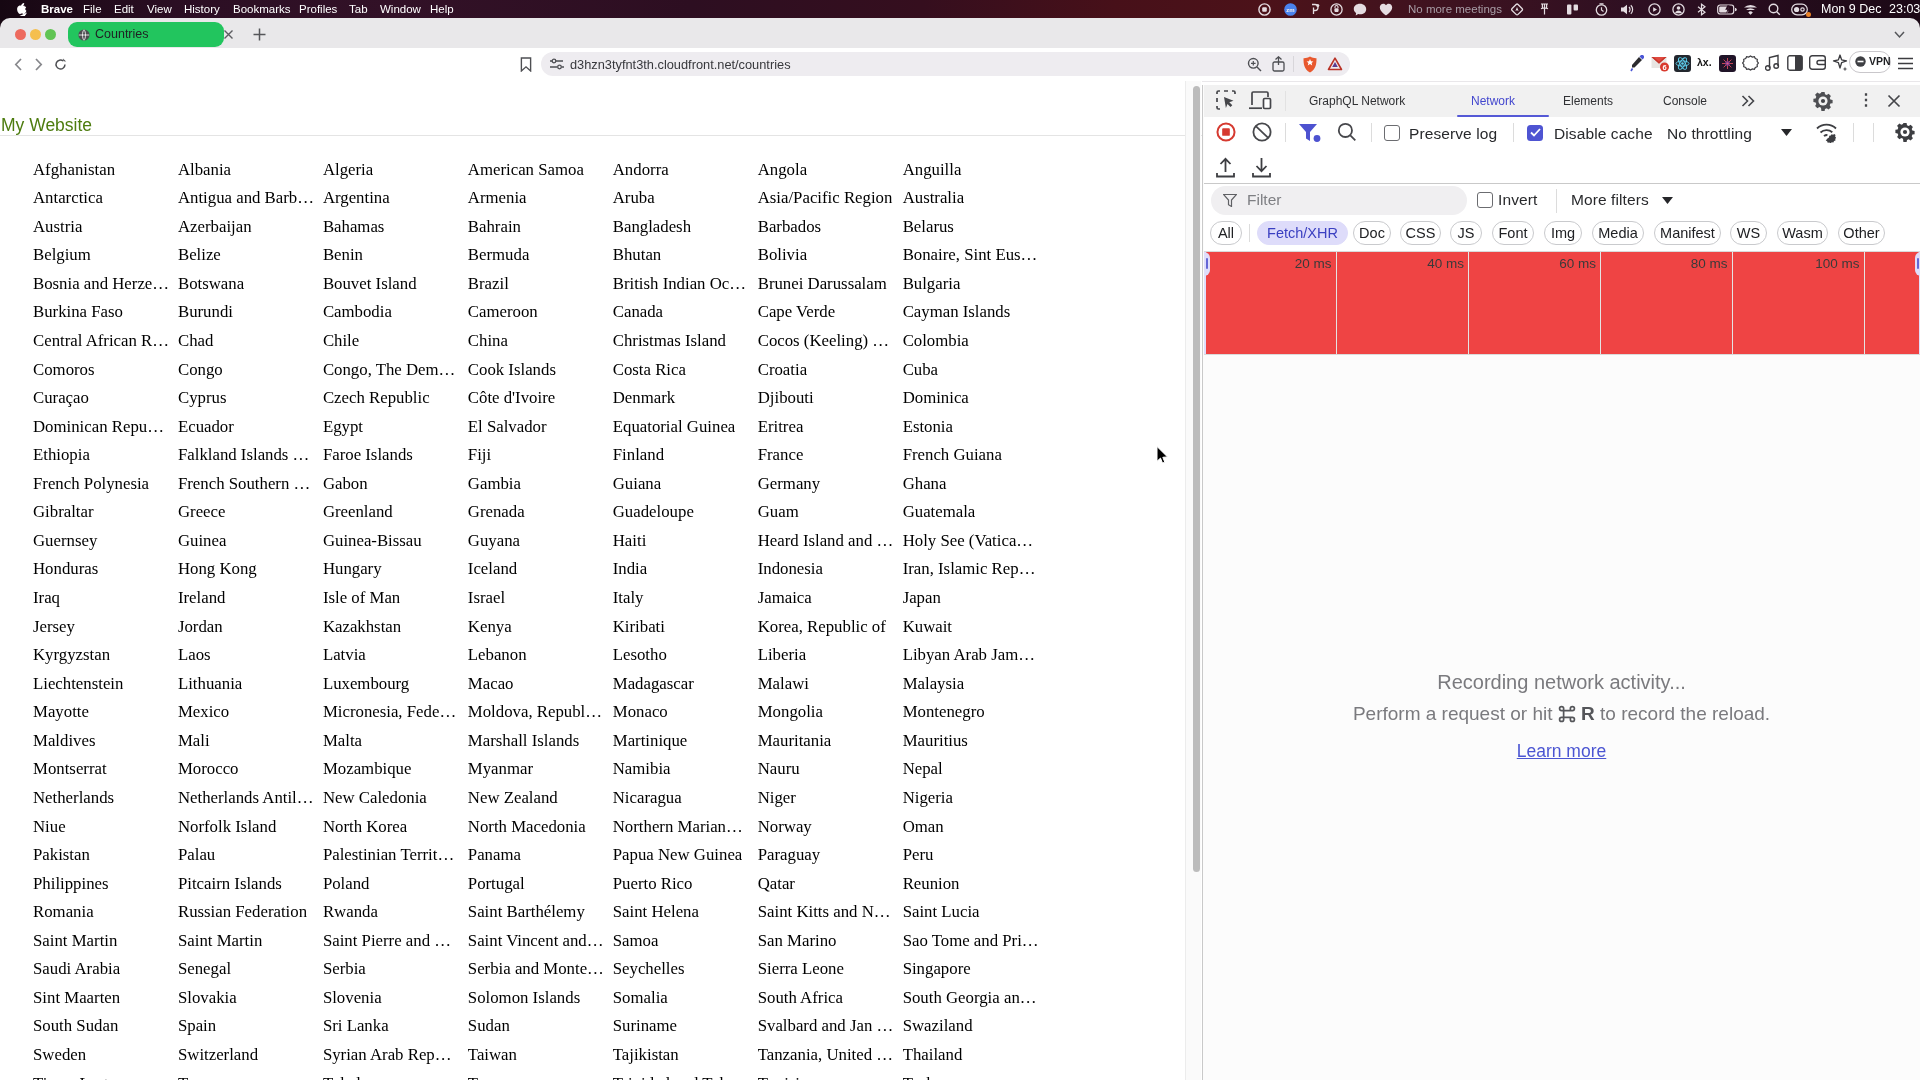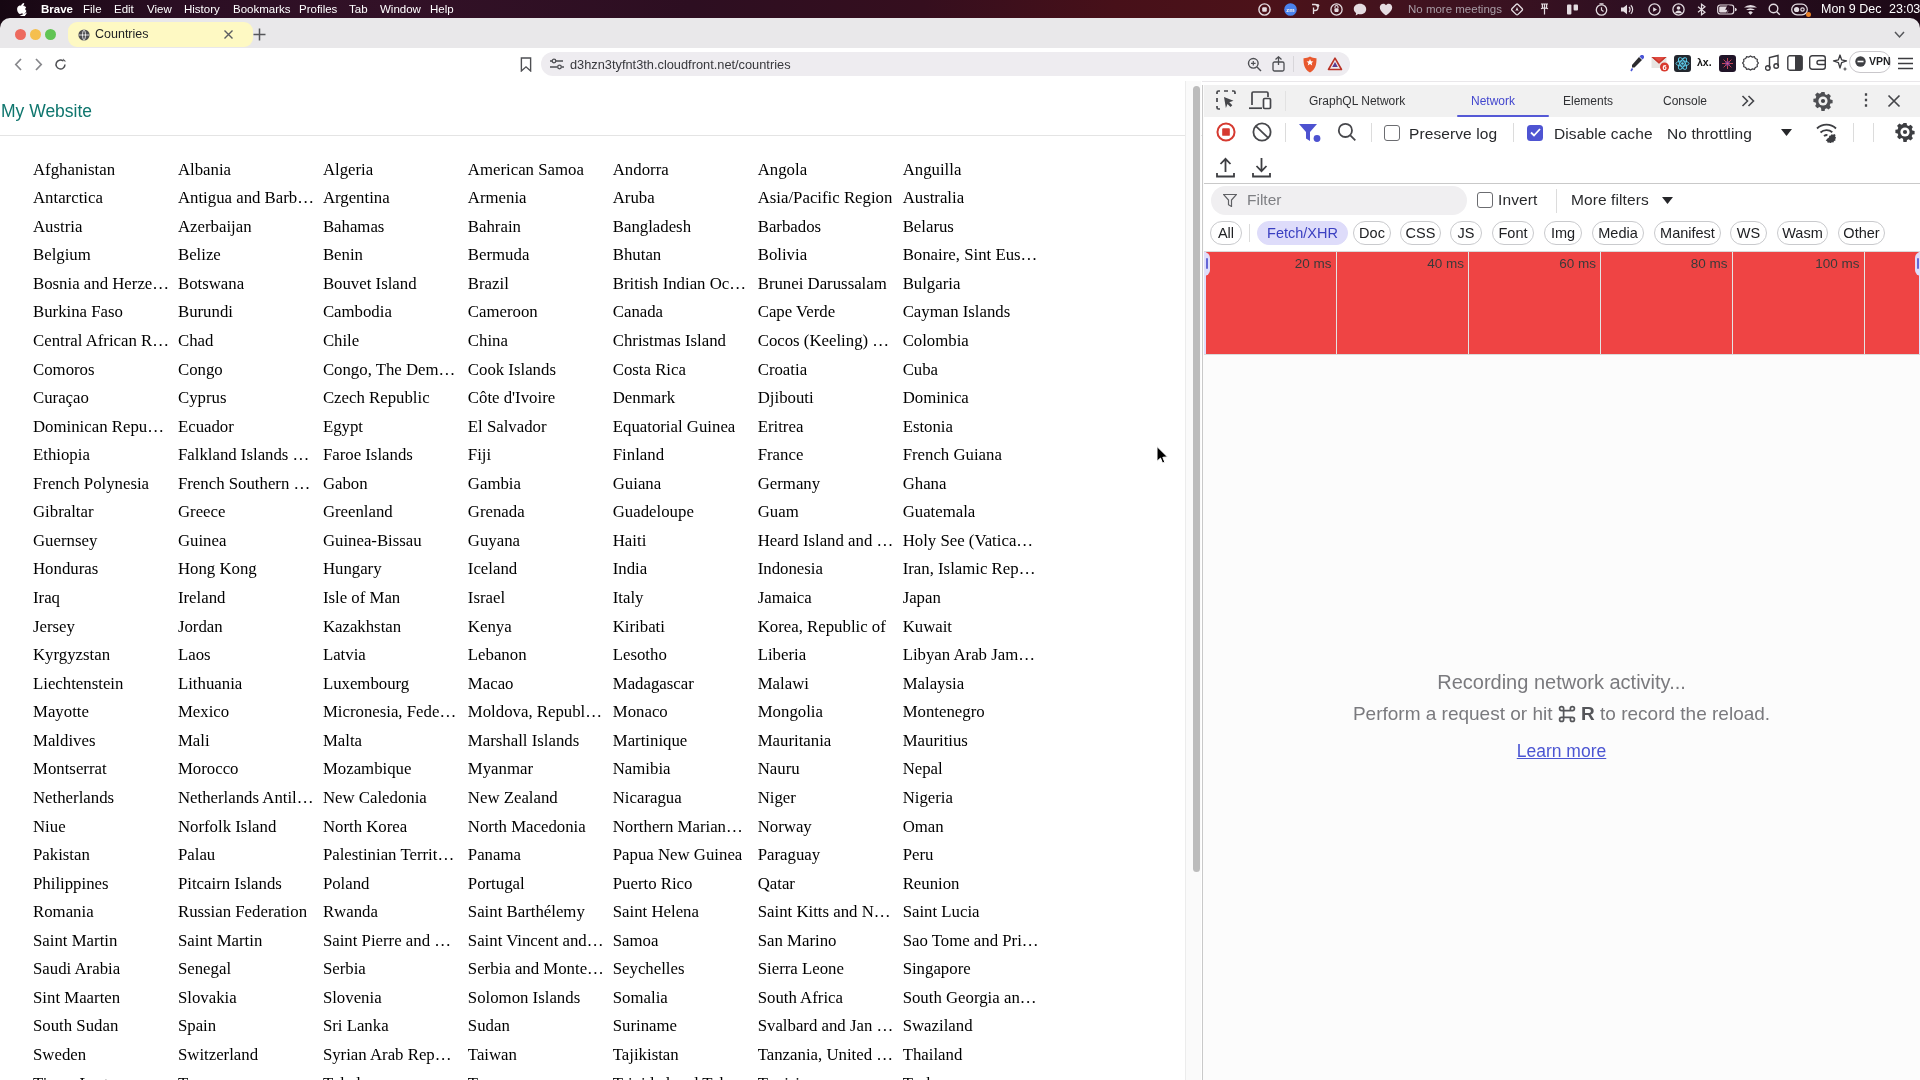--- a/index.html
+++ b/index.html
@@ -7,30 +7,30 @@
 .ab{position:absolute}
 
 #menubar{left:0;top:0;width:1920px;height:18px;
  background:linear-gradient(90deg,#160712 0%,#2b0e23 9%,#321127 20%,#2d0e21 36%,#350e1e 48%,#471019 58%,#4c1219 66%,#3d1220 76%,#2d0f22 86%,#220b1a 95%,#1c0916 100%);}
 #menubar .mi{position:absolute;top:0;height:18px;line-height:19px;color:#fff;font-size:11.5px}
 #menubar .b{font-weight:bold}
 .sic{position:absolute;top:3px;color:#f3eef2;opacity:.92}
 
 #tabbar{left:0;top:18px;width:1920px;height:30px;background:#e9e8ea;border-radius:10px 10px 0 0}
 .tl{position:absolute;top:11px;width:11px;height:11px;border-radius:50%}
-#tab{position:absolute;left:68px;top:4px;width:185px;height:25px;background:#fef9c3;border-radius:9px}
+#tab{position:absolute;left:68px;top:4px;width:156px;height:25px;background:#22c55e;border-radius:9px}
 #tab .t{position:absolute;left:27px;top:5px;font-size:12.5px;color:#1f2023}
 
 #navbar{left:0;top:48px;width:1920px;height:33px;background:#fff;border-bottom:1px solid #e9e7ea}
 #urlbar{position:absolute;left:541px;top:4px;width:809px;height:24px;background:#eeecf0;border-radius:12px}
 #urlbar .u{position:absolute;left:29px;top:5px;font-size:12.8px;color:#37383c}
 .nvg{color:#55565a}
 
 #page{left:0;top:81px;width:1202px;height:999px;background:#fff;overflow:hidden}
-#mysite{position:absolute;left:1px;top:20px;font-size:17.5px;color:#0f766e}
+#mysite{position:absolute;left:1px;top:34px;font-size:17.5px;color:#4d7c0f}
 #phr{position:absolute;left:0;top:54px;width:1202px;height:1px;background:#e4e4e4}
 #grid{position:absolute;left:33px;top:74.6px;width:1100px}
 .crow{display:flex;height:28.57px}
 .cc{width:144.95px;flex:0 0 144.95px;font-family:"Liberation Serif",serif;font-size:16.8px;line-height:28.57px;color:#000;white-space:nowrap;overflow:visible}
 
 #sbtrack{left:1185px;top:81px;width:15px;height:999px;background:#fafafa;border-left:1px solid #ececec}
 #sbthumb{left:1192.5px;top:86px;width:7px;height:786px;background:#bcbcbc;border-radius:4px}
 
 #devtools{left:1202px;top:85px;width:718px;height:995px;background:#fcfcfc;border-left:1px solid #c9c9c9}
 #dt-head{position:absolute;left:1px;top:0;width:717px;height:32px;background:#f1f1f1}

